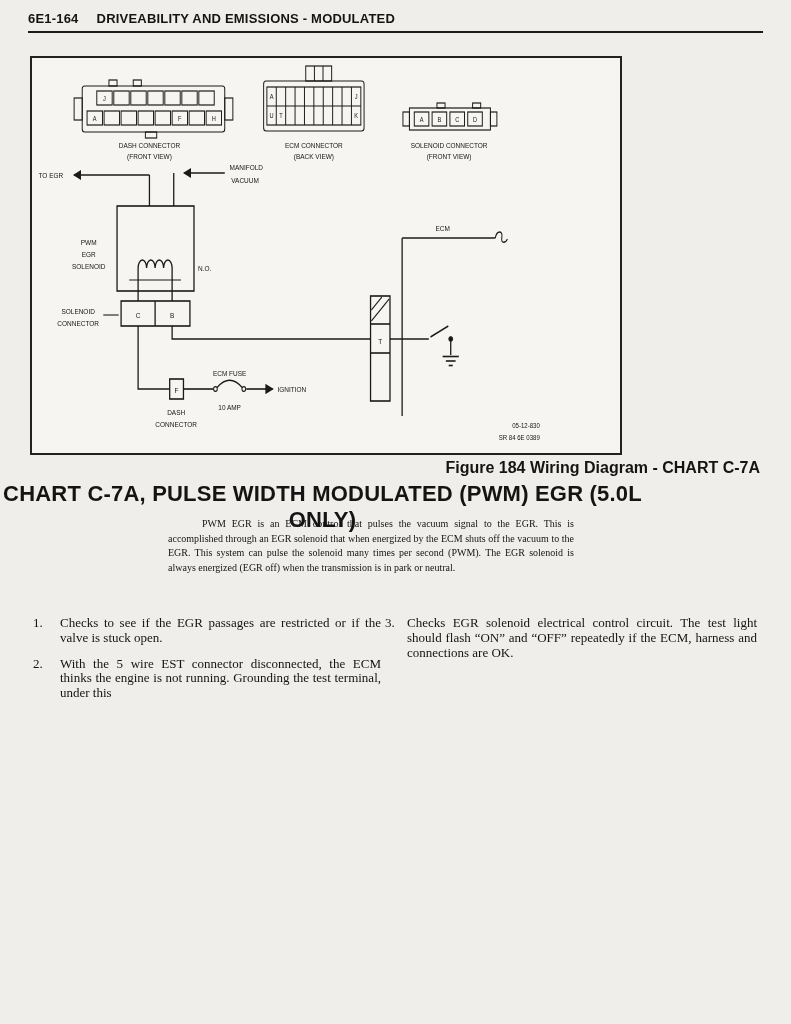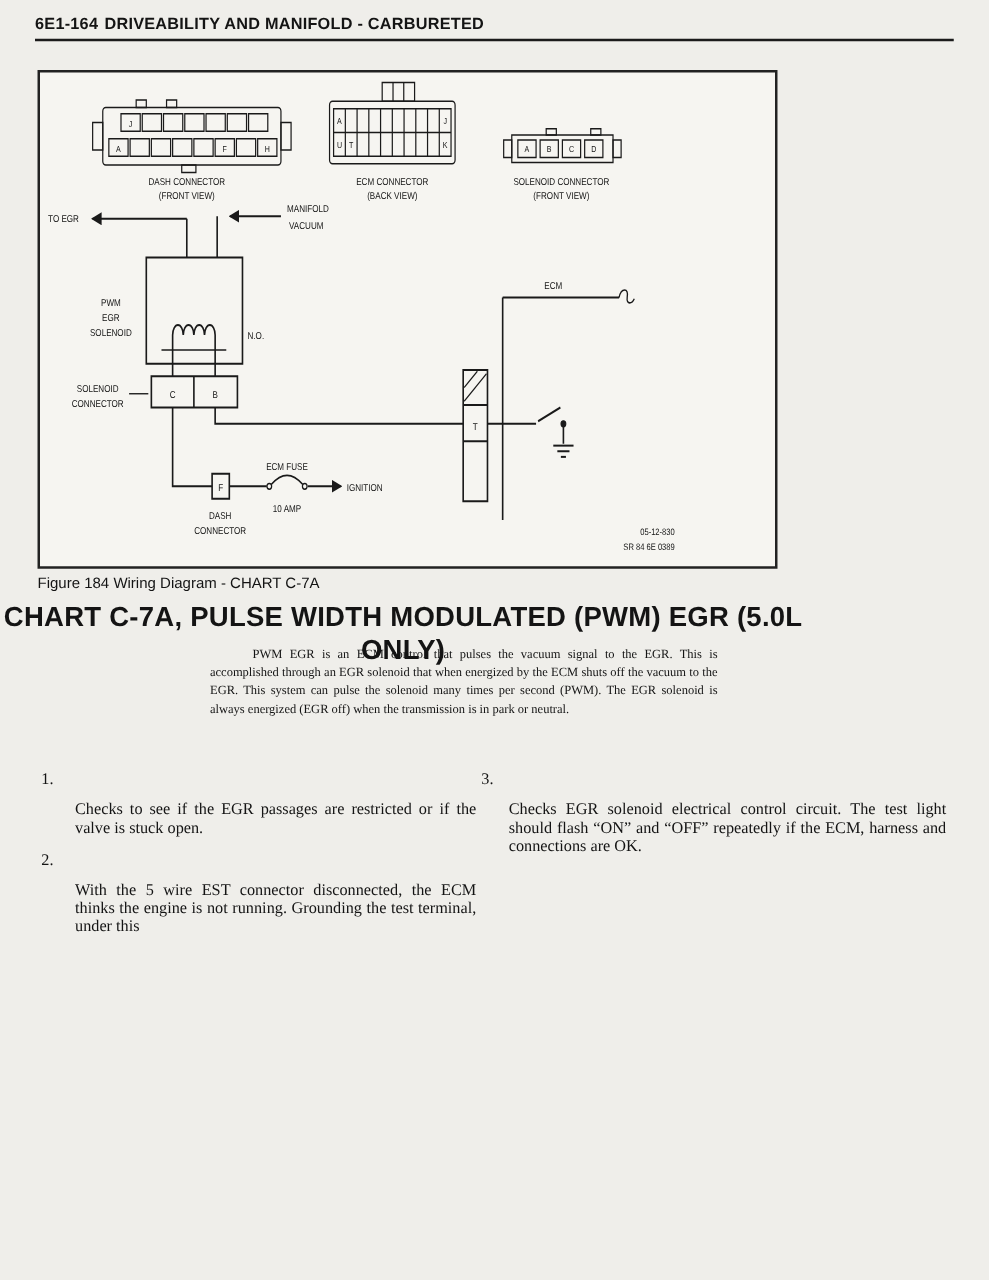--- a/index.html
+++ b/index.html
@@ -10,62 +10,62 @@
     color:#141414;
     font-family:"Liberation Serif", serif;
     overflow:hidden;
   }
   .hdr {
     position:absolute; left:28px; top:11px;
     font-family:"Liberation Sans", sans-serif;
     font-weight:bold; font-size:13px; letter-spacing:.2px;
     white-space:nowrap;
   }
-  .hdr .code { margin-right:5px;text-align:center; }
+  .hdr .code { margin-right:18px;text-align:center; }
   .rule {
     position:absolute; left:28px; top:31px;
     width:735px; height:2px; background:#1b1b1b;
   }
   .figure-box {
     position:absolute; left:30px; top:56px;
     width:592px; height:399px;
     border:2px solid #222; background:#f6f5f1;
   }
   .figure-box svg { width:100%; height:100%; display:block; }
   .caption {
     position:absolute; left:30px; top:459px; width:730px;
-    text-align:left;
-    font-family:"Liberation Sans", sans-serif; font-size:12px;
+    text-align:right;
+    font-family:"Liberation Sans", sans-serif; font-size:16px;font-weight:bold;
   }
   .chart-title {
     position:absolute; left:0; top:481px; width:645px;
     text-align:center;
     font-family:Liberation Sans, sans-serif;
     font-size:22px; font-weight:bold; letter-spacing:.2px;
   }
   .intro {
     position:absolute; left:168px; top:517px; width:406px;
     font-size:10px; line-height:14.6px;
     text-align:justify; text-indent:34px;
   }
   .columns {
     position:absolute; left:33px; top:616px; width:728px;
     display:grid; grid-template-columns:352px 376px;
   }
   .item { display:flex; font-size:13px; line-height:14.8px; margin-bottom:11px; }
   .item .num { width:27px; flex:none; }
   .col-right .item .num { width:22px; }
-  .item .txt { flex:1; text-align:justify; padding-right:4px;margin-top:24px; }
+  .item .txt { flex:1; text-align:justify; padding-right:4px; }
   svg text { fill:#141414; font-family:"Liberation Sans", sans-serif; }
 </style>
 </head>
 <body>
 
 <header class="hdr">
-  <span class="code">6E1-164</span><span>DRIVEABILITY AND MANIFOLD - CARBURETED</span>
+  <span class="code">6E1-164</span><span>DRIVEABILITY AND EMISSIONS - MODULATED</span>
 </header>
 <div class="rule"></div>
 
 <div class="figure-box">
 <svg viewBox="0 0 726 395" preserveAspectRatio="none">
   <defs>
     <marker id="arr" viewBox="0 0 10 10" refX="8.5" refY="5" markerWidth="6.5" markerHeight="6.5" orient="auto">
       <path d="M0,0 L10,5 L0,10 z" fill="#1a1a1a"></path>
     </marker>
   </defs>

